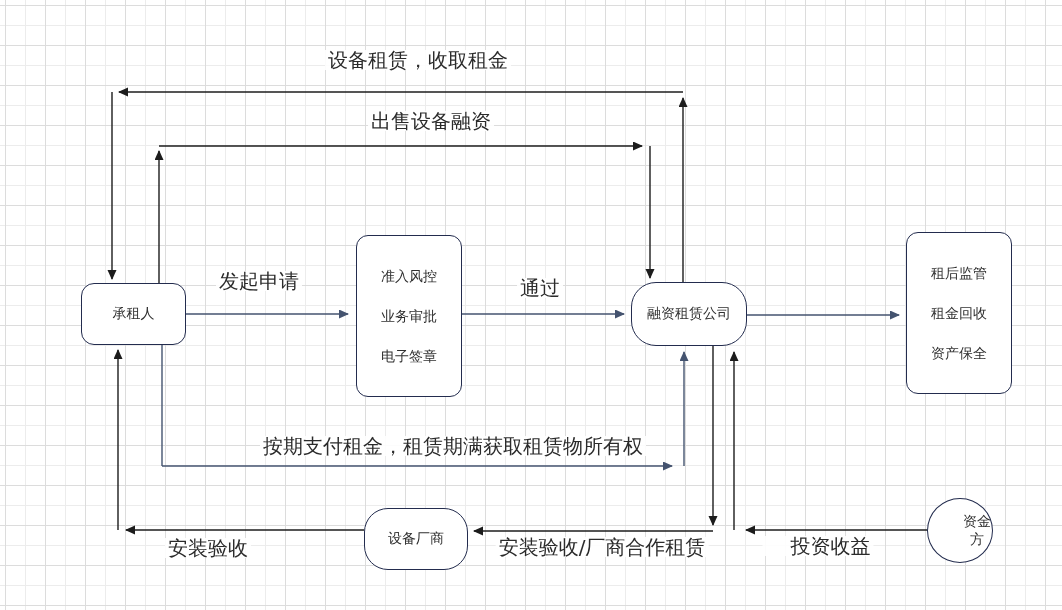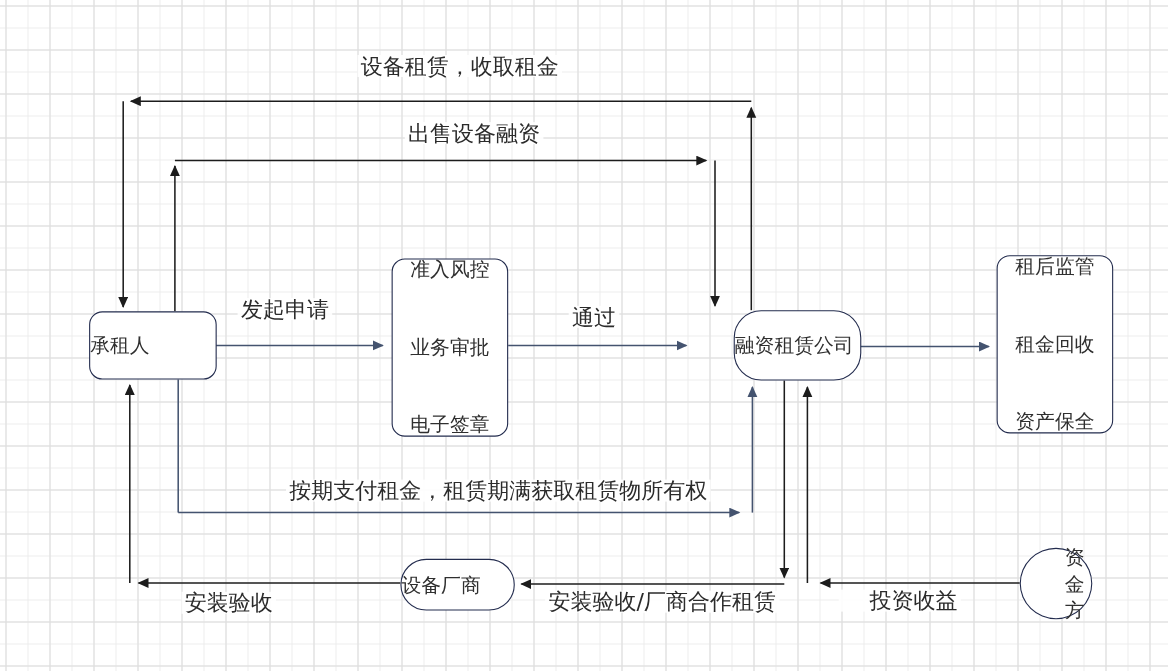--- a/index.html
+++ b/index.html
@@ -14,22 +14,22 @@
       linear-gradient(to bottom,#dcdcdc 1px,transparent 1px),
       linear-gradient(to right,#ececec 1px,transparent 1px),
       linear-gradient(to bottom,#ececec 1px,transparent 1px);
     background-size:40px 40px,40px 40px,20px 20px,20px 20px;
     background-position:5px 5px,5px 5px,5px 5px,5px 5px;
   }
   .edges{position:absolute;left:0;top:0;width:1062px;height:610px;pointer-events:none;}
   .node{
     position:absolute;box-sizing:border-box;
     background:#ffffff;border:1.4px solid #232c4e;
-    display:flex;align-items:center;justify-content:space-between;
-    font-size:18px;color:#2f2f2f;text-align:center;
+    display:flex;align-items:center;justify-content:center;
+    font-size:14px;color:#2f2f2f;text-align:center;
   }
   .node.multi{flex-direction:column;gap:21px;line-height:19px;}
   .rounded{border-radius:12px;}
   .stadium{border-radius:24px;}
   .circle{border-radius:50%;}
   .edge-label{
     position:absolute;transform:translateX(-50%);
     white-space:nowrap;font-size:20px;line-height:20px;color:#2b2b2b;
     background:rgba(255,255,255,.9);padding:0 3px;
   }
@@ -82,41 +82,41 @@
 
     <path d="M739 315 L899 315" stroke="#44536f" stroke-width="1.4" fill="none" marker-end="url(#ah-blue)"></path>
 
     <g stroke="#44536f" stroke-width="1.4" fill="none">
       <path d="M162 345 L162 466"></path>
       <path d="M162 466 L672 466" marker-end="url(#ah-blue)"></path>
       <path d="M684 466 L684 352" marker-end="url(#ah-blue)"></path>
     </g>
   </svg>
 
-  <div class="node rounded" style="left:81px;top:283px;width:116px;height:62px;">
+  <div class="node rounded" style="left:81px;top:283px;width:105px;height:62px;border-radius:13px;">
     <span>承租人</span>
   </div>
 
   <div class="node rounded multi" style="left:356px;top:235px;width:106px;height:162px;">
     <span>准入风控</span>
     <span>业务审批</span>
     <span>电子签章</span>
   </div>
 
-  <div class="node rounded" style="left:667px;top:282px;width:116px;height:64px;border-radius:25px;">
+  <div class="node rounded" style="left:631px;top:282px;width:116px;height:64px;border-radius:25px;">
     <span>融资租赁公司</span>
   </div>
 
   <div class="node rounded multi" style="left:906px;top:232px;width:106px;height:162px;">
     <span>租后监管</span>
     <span>租金回收</span>
     <span>资产保全</span>
   </div>
 
-  <div class="node stadium" style="left:364px;top:508px;width:104px;height:47px;">
+  <div class="node stadium" style="left:364px;top:508px;width:104px;height:62px;">
     <span>设备厂商</span>
   </div>
 
   <div class="node circle" style="left:927px;top:498px;width:66px;height:65px;padding-left:34px;">
     <span>资金方</span>
   </div>
 
   <div class="edge-label" style="left:418px;top:50px;">设备租赁，收取租金</div>
 
   <div class="edge-label" style="left:431px;top:111px;">出售设备融资</div>

